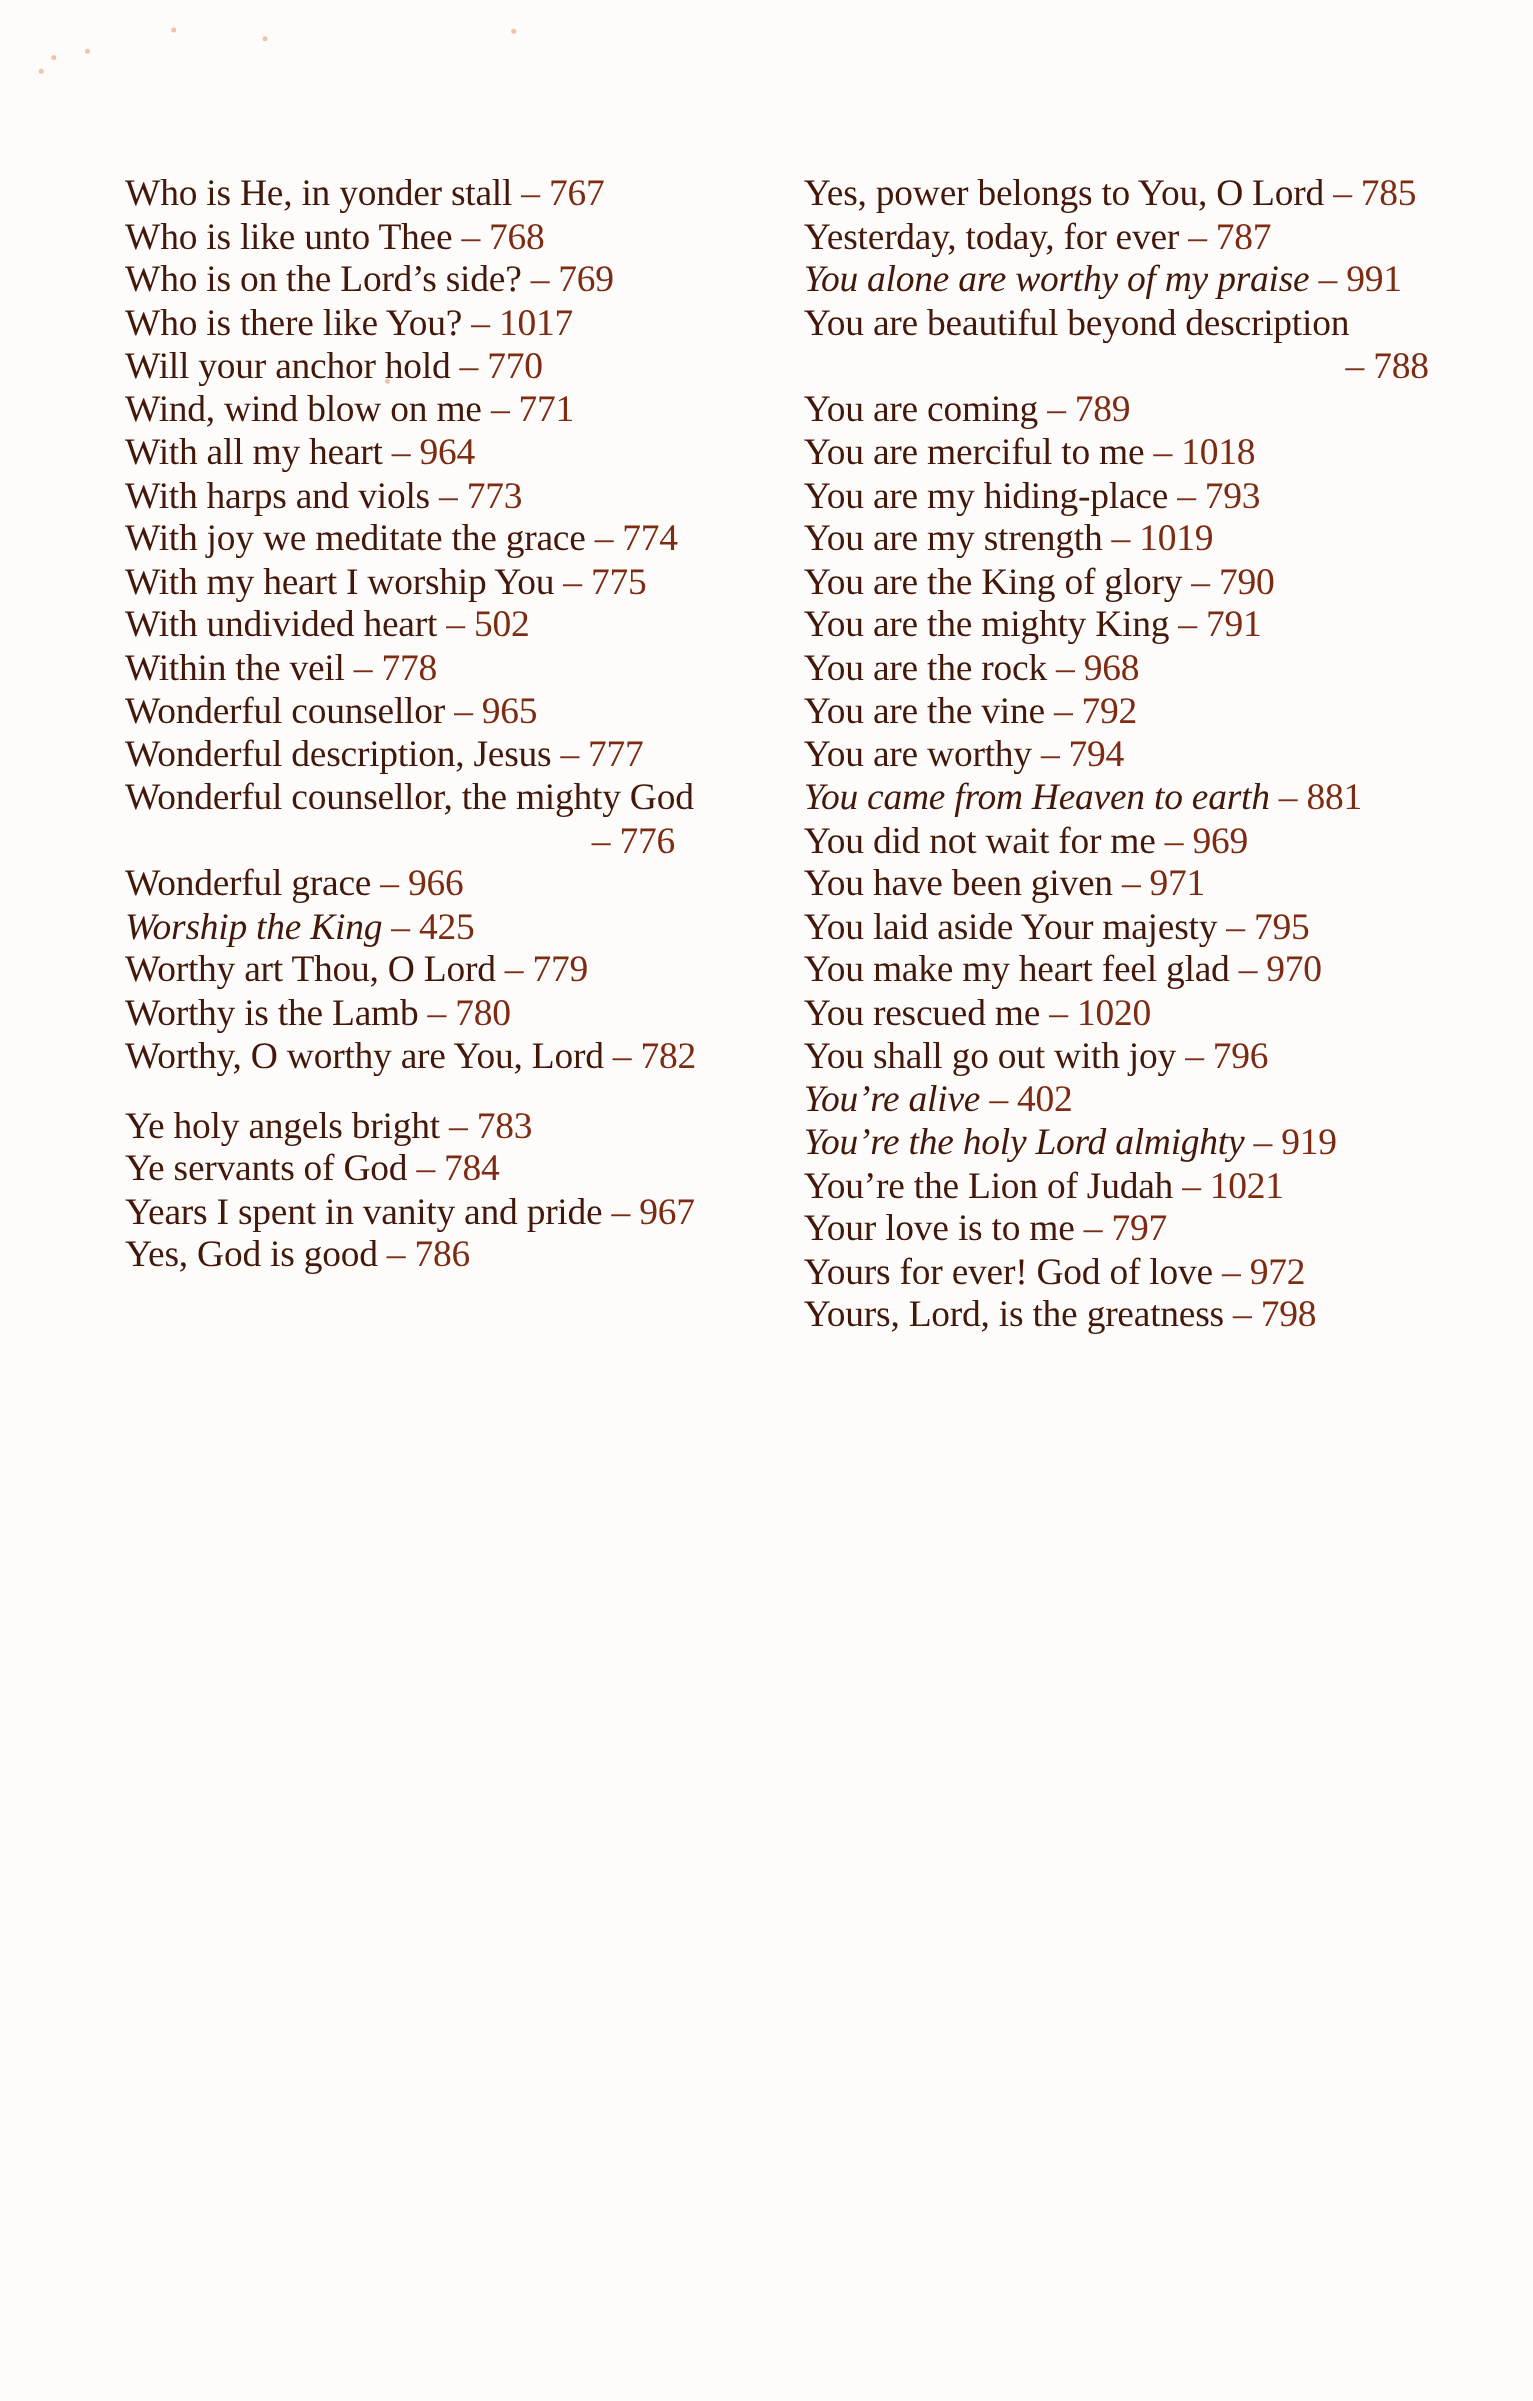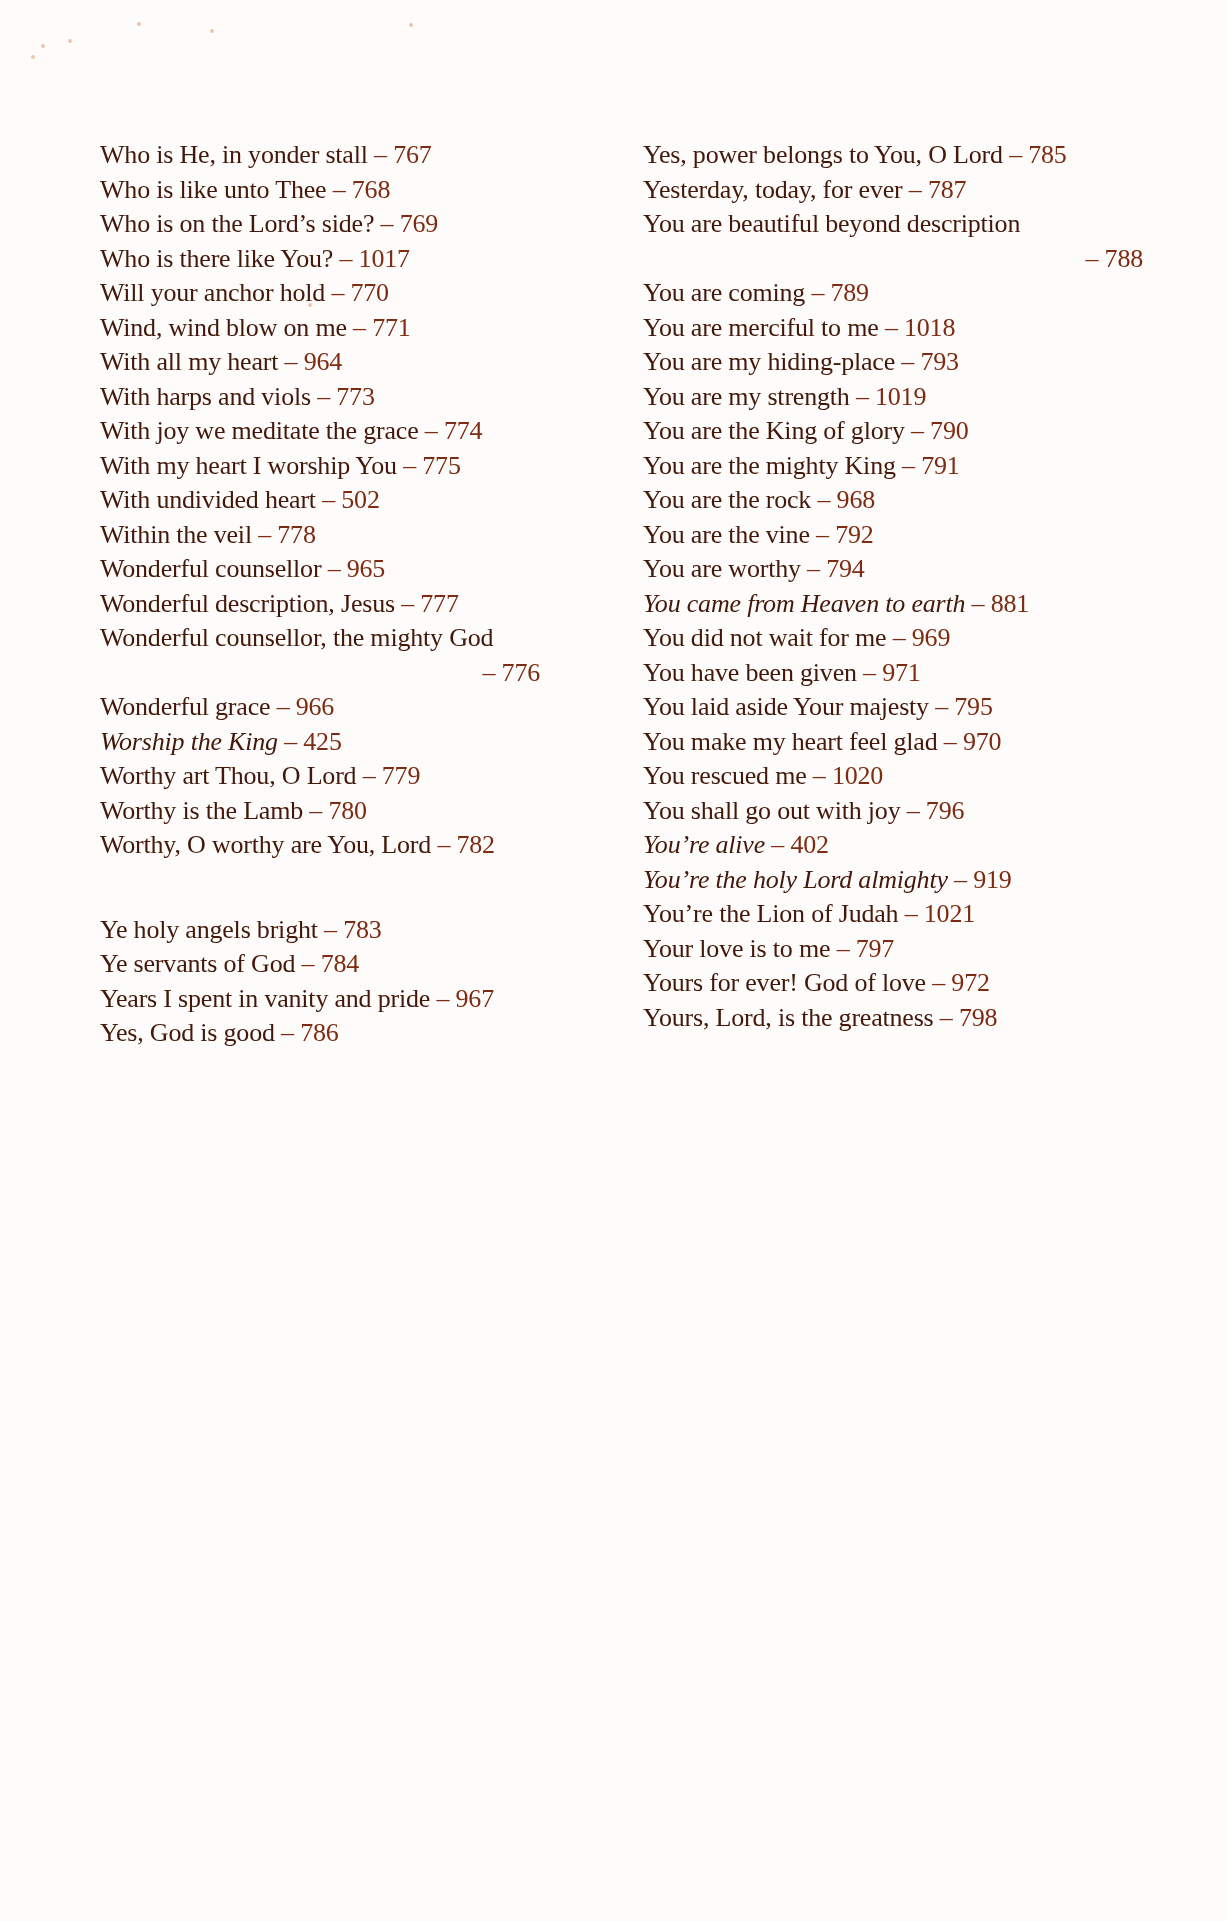--- a/index.html
+++ b/index.html
@@ -12,29 +12,29 @@
     width: 1226px;
     height: 1921px;
     background: #fdfcfa;
     overflow: hidden;
     font-family: "Liberation Serif", "DejaVu Serif", serif;
     color: #431709;
   }
   .column {
     position: absolute;
     top: 138px;
-    font-size: 26px;
+    font-size: 30px;
     line-height: 34.5px;
     letter-spacing: -0.2px;
     white-space: nowrap;
   }
   .column.left  { left: 100px; width: 440px; }
   .column.right { left: 643px; width: 500px; }
   .entry { white-space: nowrap; }
-  .entry.spacer-before { margin-top: 50px; }
+  .entry.spacer-before { margin-top: 21px; }
   .entry .title { color: #431709; }
   .entry.italic .title { font-style: italic; }
   .entry .num { color: #7d2b12; }
   .entry .wrap-line {
     display: block;
     padding-left: 42px;
     text-align: right;
   }
   .speck {
     position: absolute;
@@ -98,20 +98,21 @@
 
   <div class="entry"><span class="title">Years I spent in vanity and pride</span><span class="num"> – 967</span></div>
 
   <div class="entry"><span class="title">Yes, God is good</span><span class="num"> – 786</span></div>
 </div>
   <div class="column right">
   <div class="entry"><span class="title">Yes, power belongs to You, O Lord</span><span class="num"> – 785</span></div>
 
   <div class="entry"><span class="title">Yesterday, today, for ever</span><span class="num"> – 787</span></div>
 
+  <div class="entry italic"><span class="title">You alone are worthy of my praise</span><span class="num"> – 991</span></div>
 
   <div class="entry"><span class="title">You are beautiful beyond description</span><span class="num wrap-line">– 788</span></div>
 
   <div class="entry"><span class="title">You are coming</span><span class="num"> – 789</span></div>
 
   <div class="entry"><span class="title">You are merciful to me</span><span class="num"> – 1018</span></div>
 
 
   <div class="entry"><span class="title">You are my hiding-place</span><span class="num"> – 793</span></div>
 

